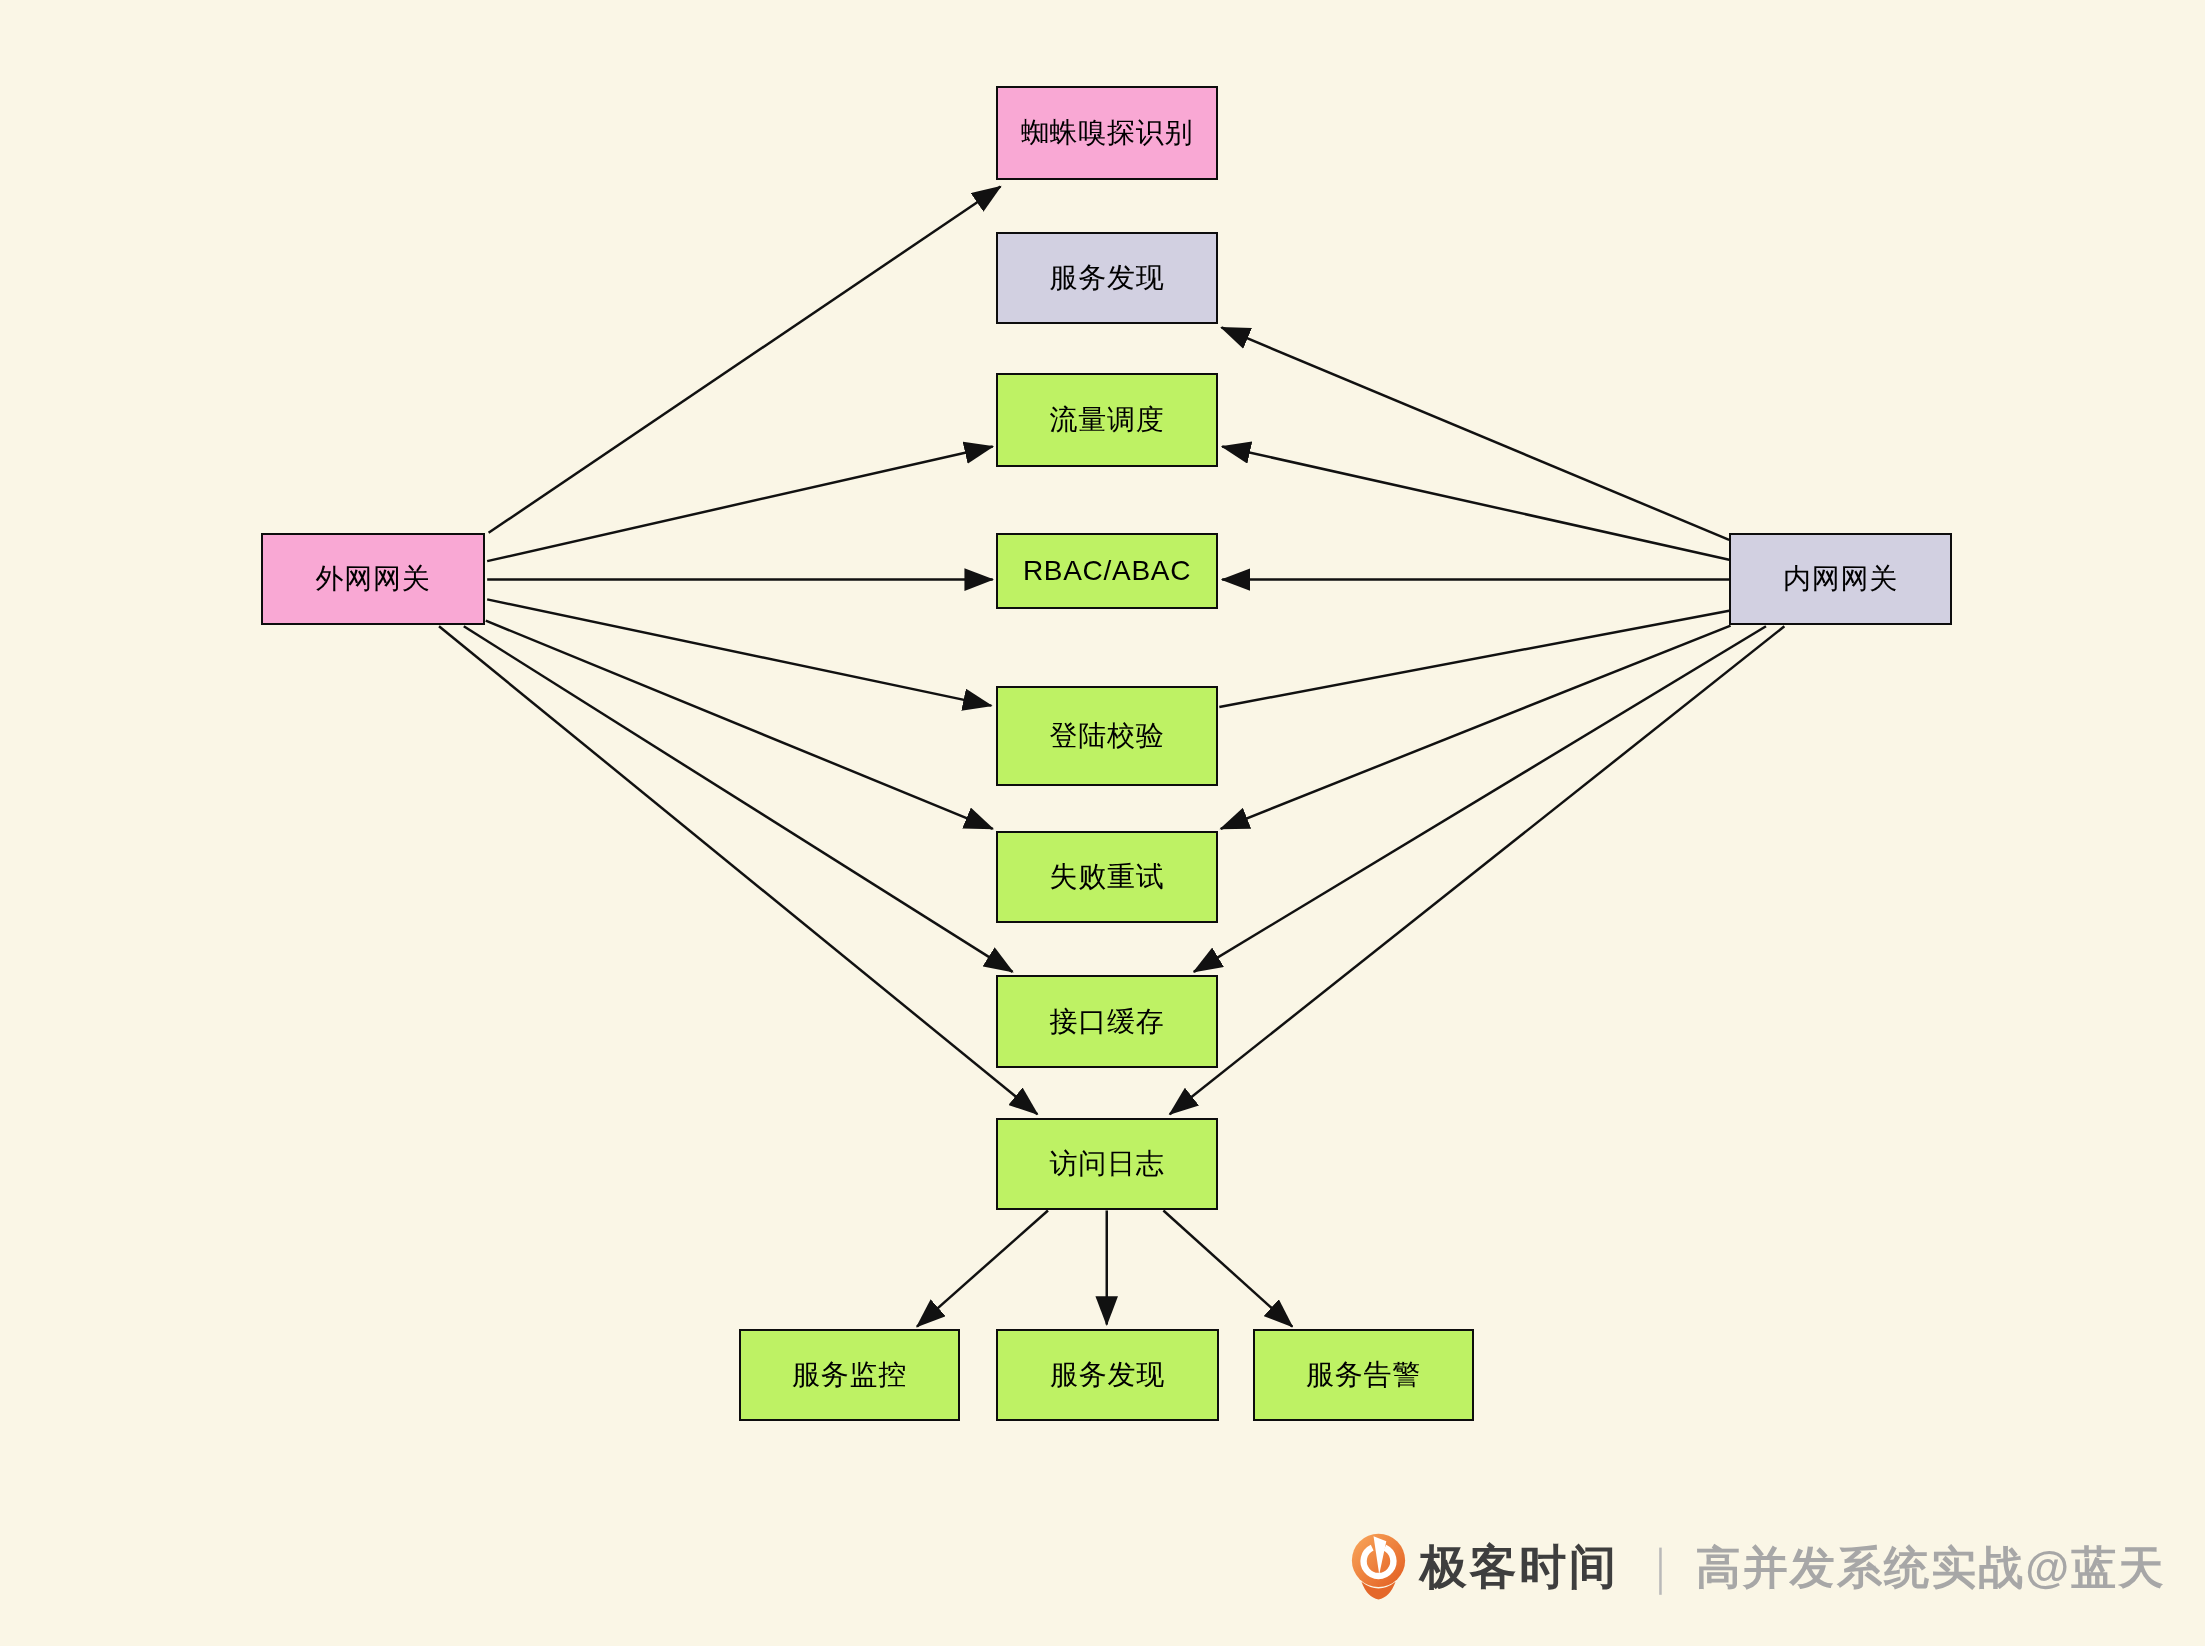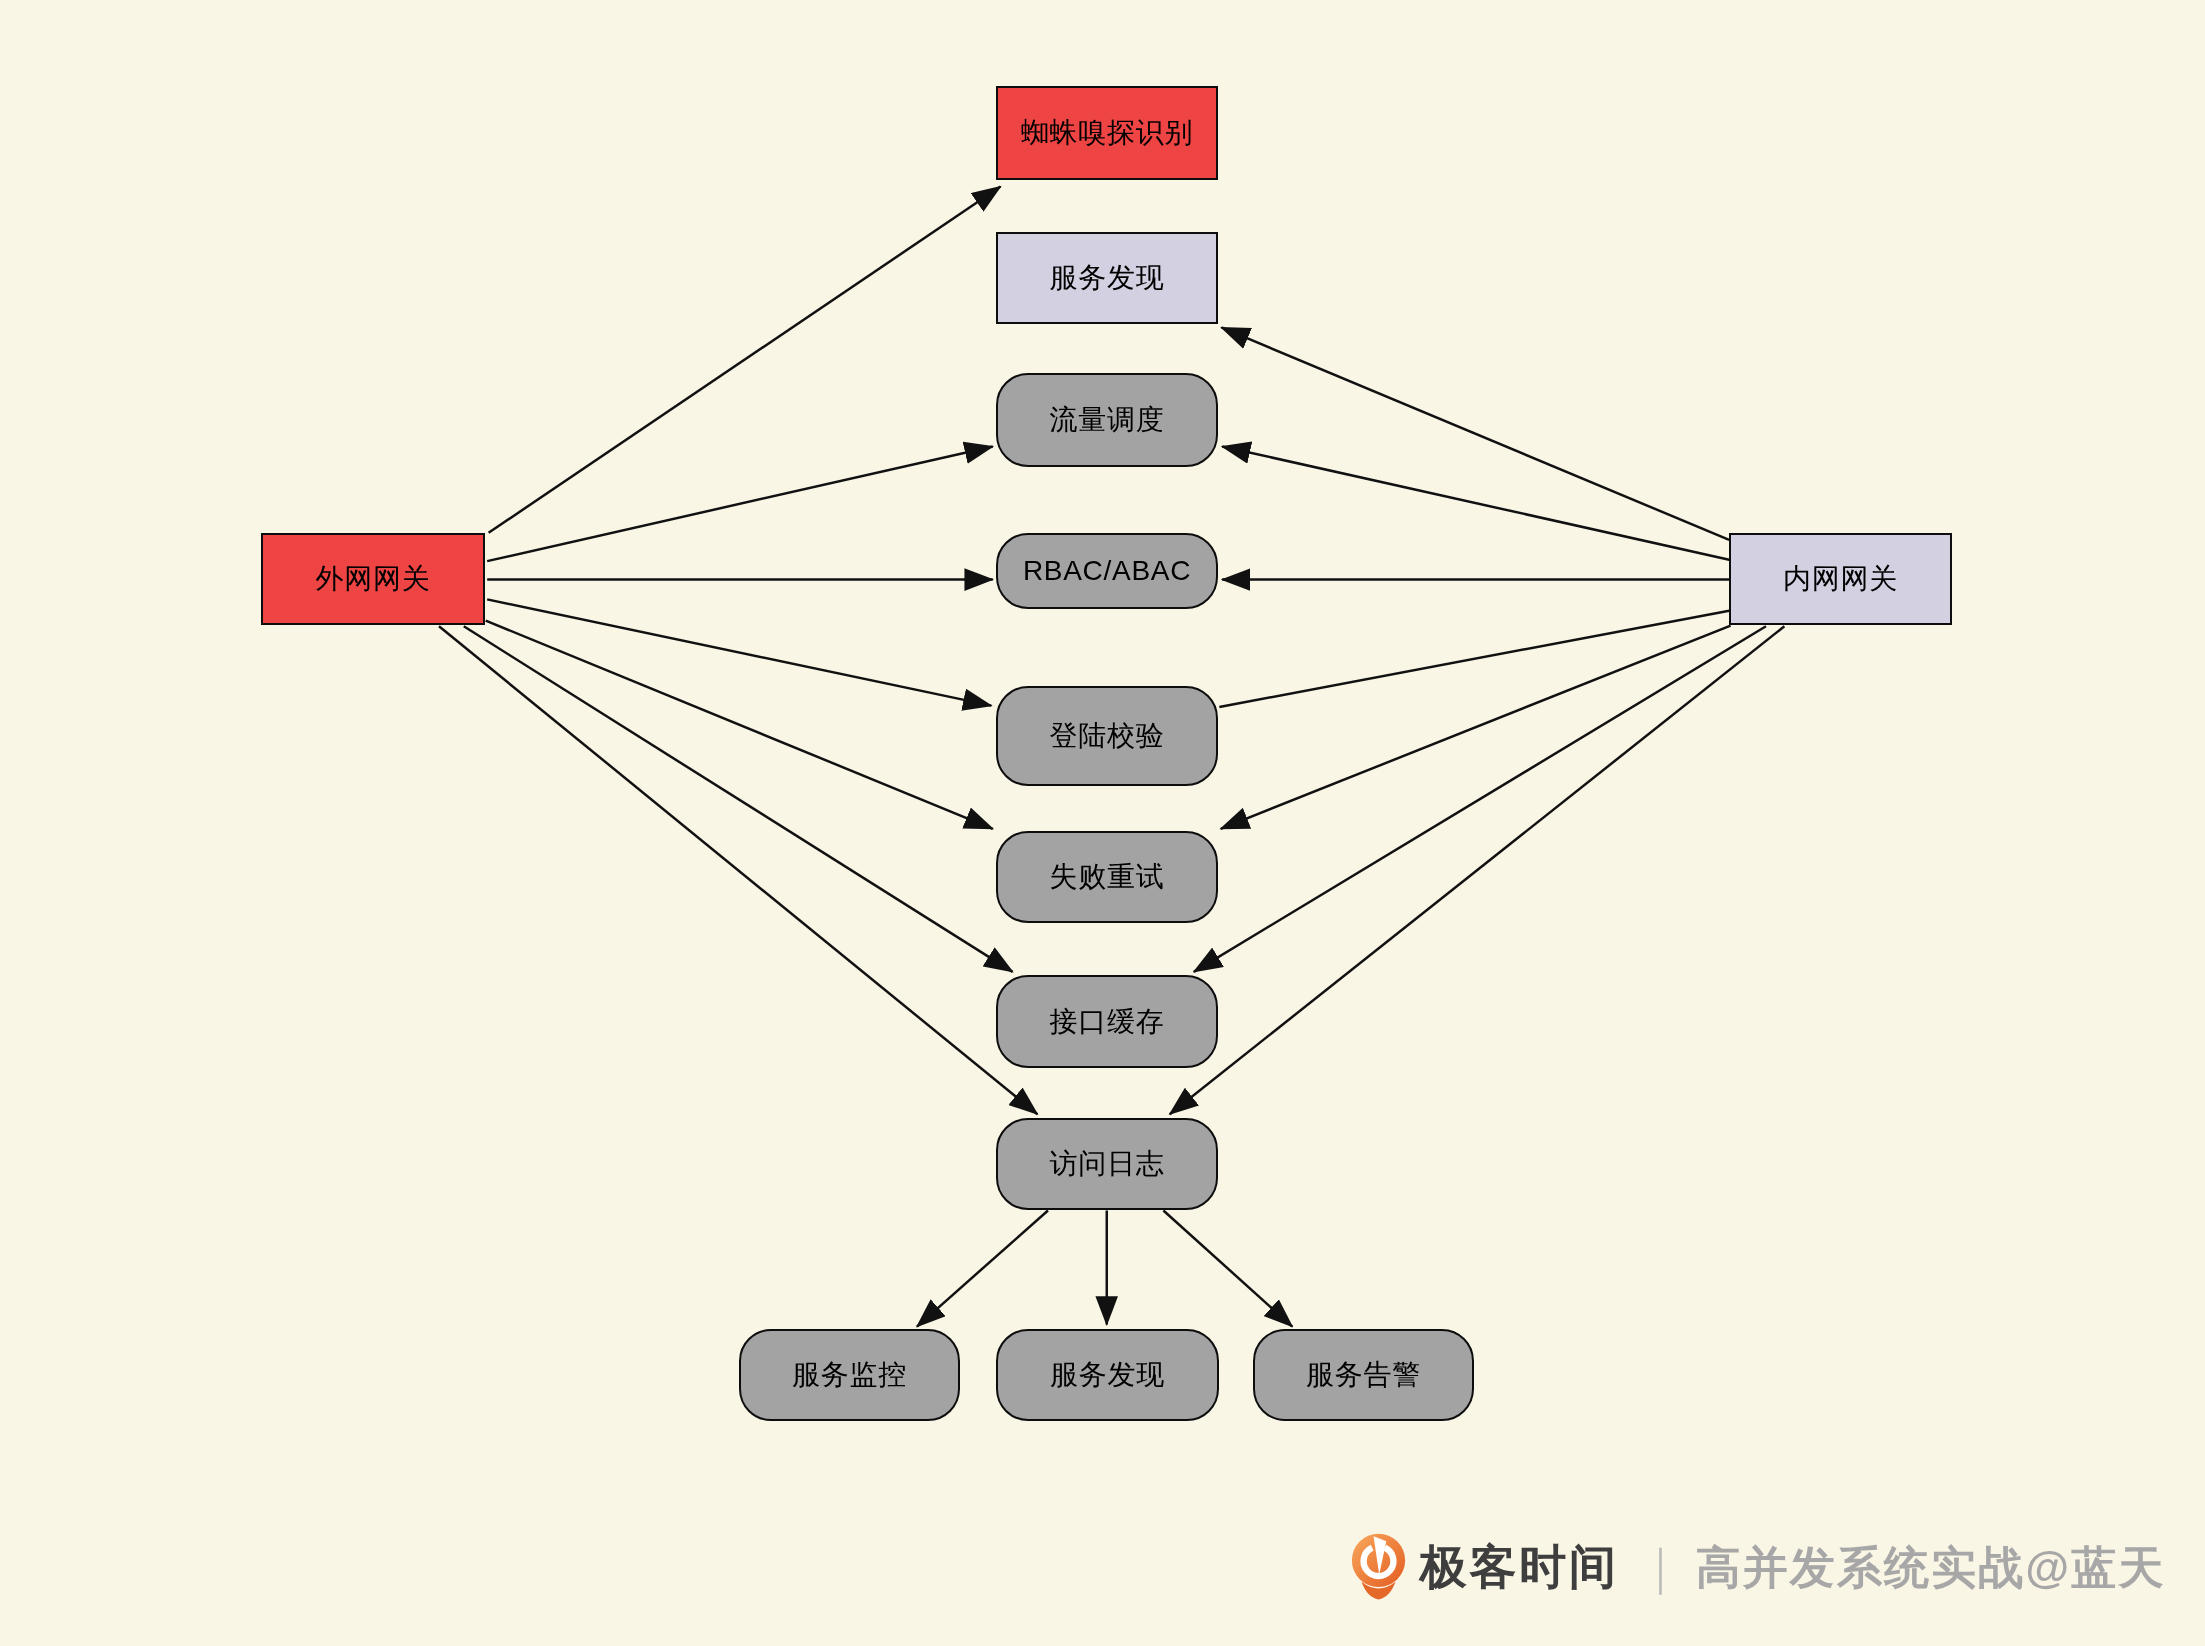--- a/index.html
+++ b/index.html
@@ -19,23 +19,23 @@
   }
   #edges line{ stroke:#111; stroke-width:3.5px; }
   .node{
     position:absolute;
     box-sizing:border-box;
     border:2.1px solid #0d0d0d;
     display:flex; align-items:center; justify-content:center;
     font-size:28px; color:#000; letter-spacing:0.7px;
     white-space:nowrap;
   }
-  .node.blue{ background:#ef4444;font-family:Liberation Mono, monospace; }
+  .node.blue{ background:#f9a8d4;font-family:Liberation Mono, monospace; }
   .node.lavender{ background:#D2D0E1; }
-  .node.yellow{ background:#a3a3a3;border-radius:32px; }
+  .node.yellow{ background:#bef264; }
   .footer{
     position:absolute; left:1350px; top:1532px;
     display:flex; align-items:center;
   }
   .footer .logo{ width:57px; height:71px; flex:0 0 auto; }
   .footer .brand{
     margin-left:12.7px;
     font-size:47px; font-weight:700; color:#3E3E3E; letter-spacing:2.8px;text-align:right;
   }
   .footer .sep{

